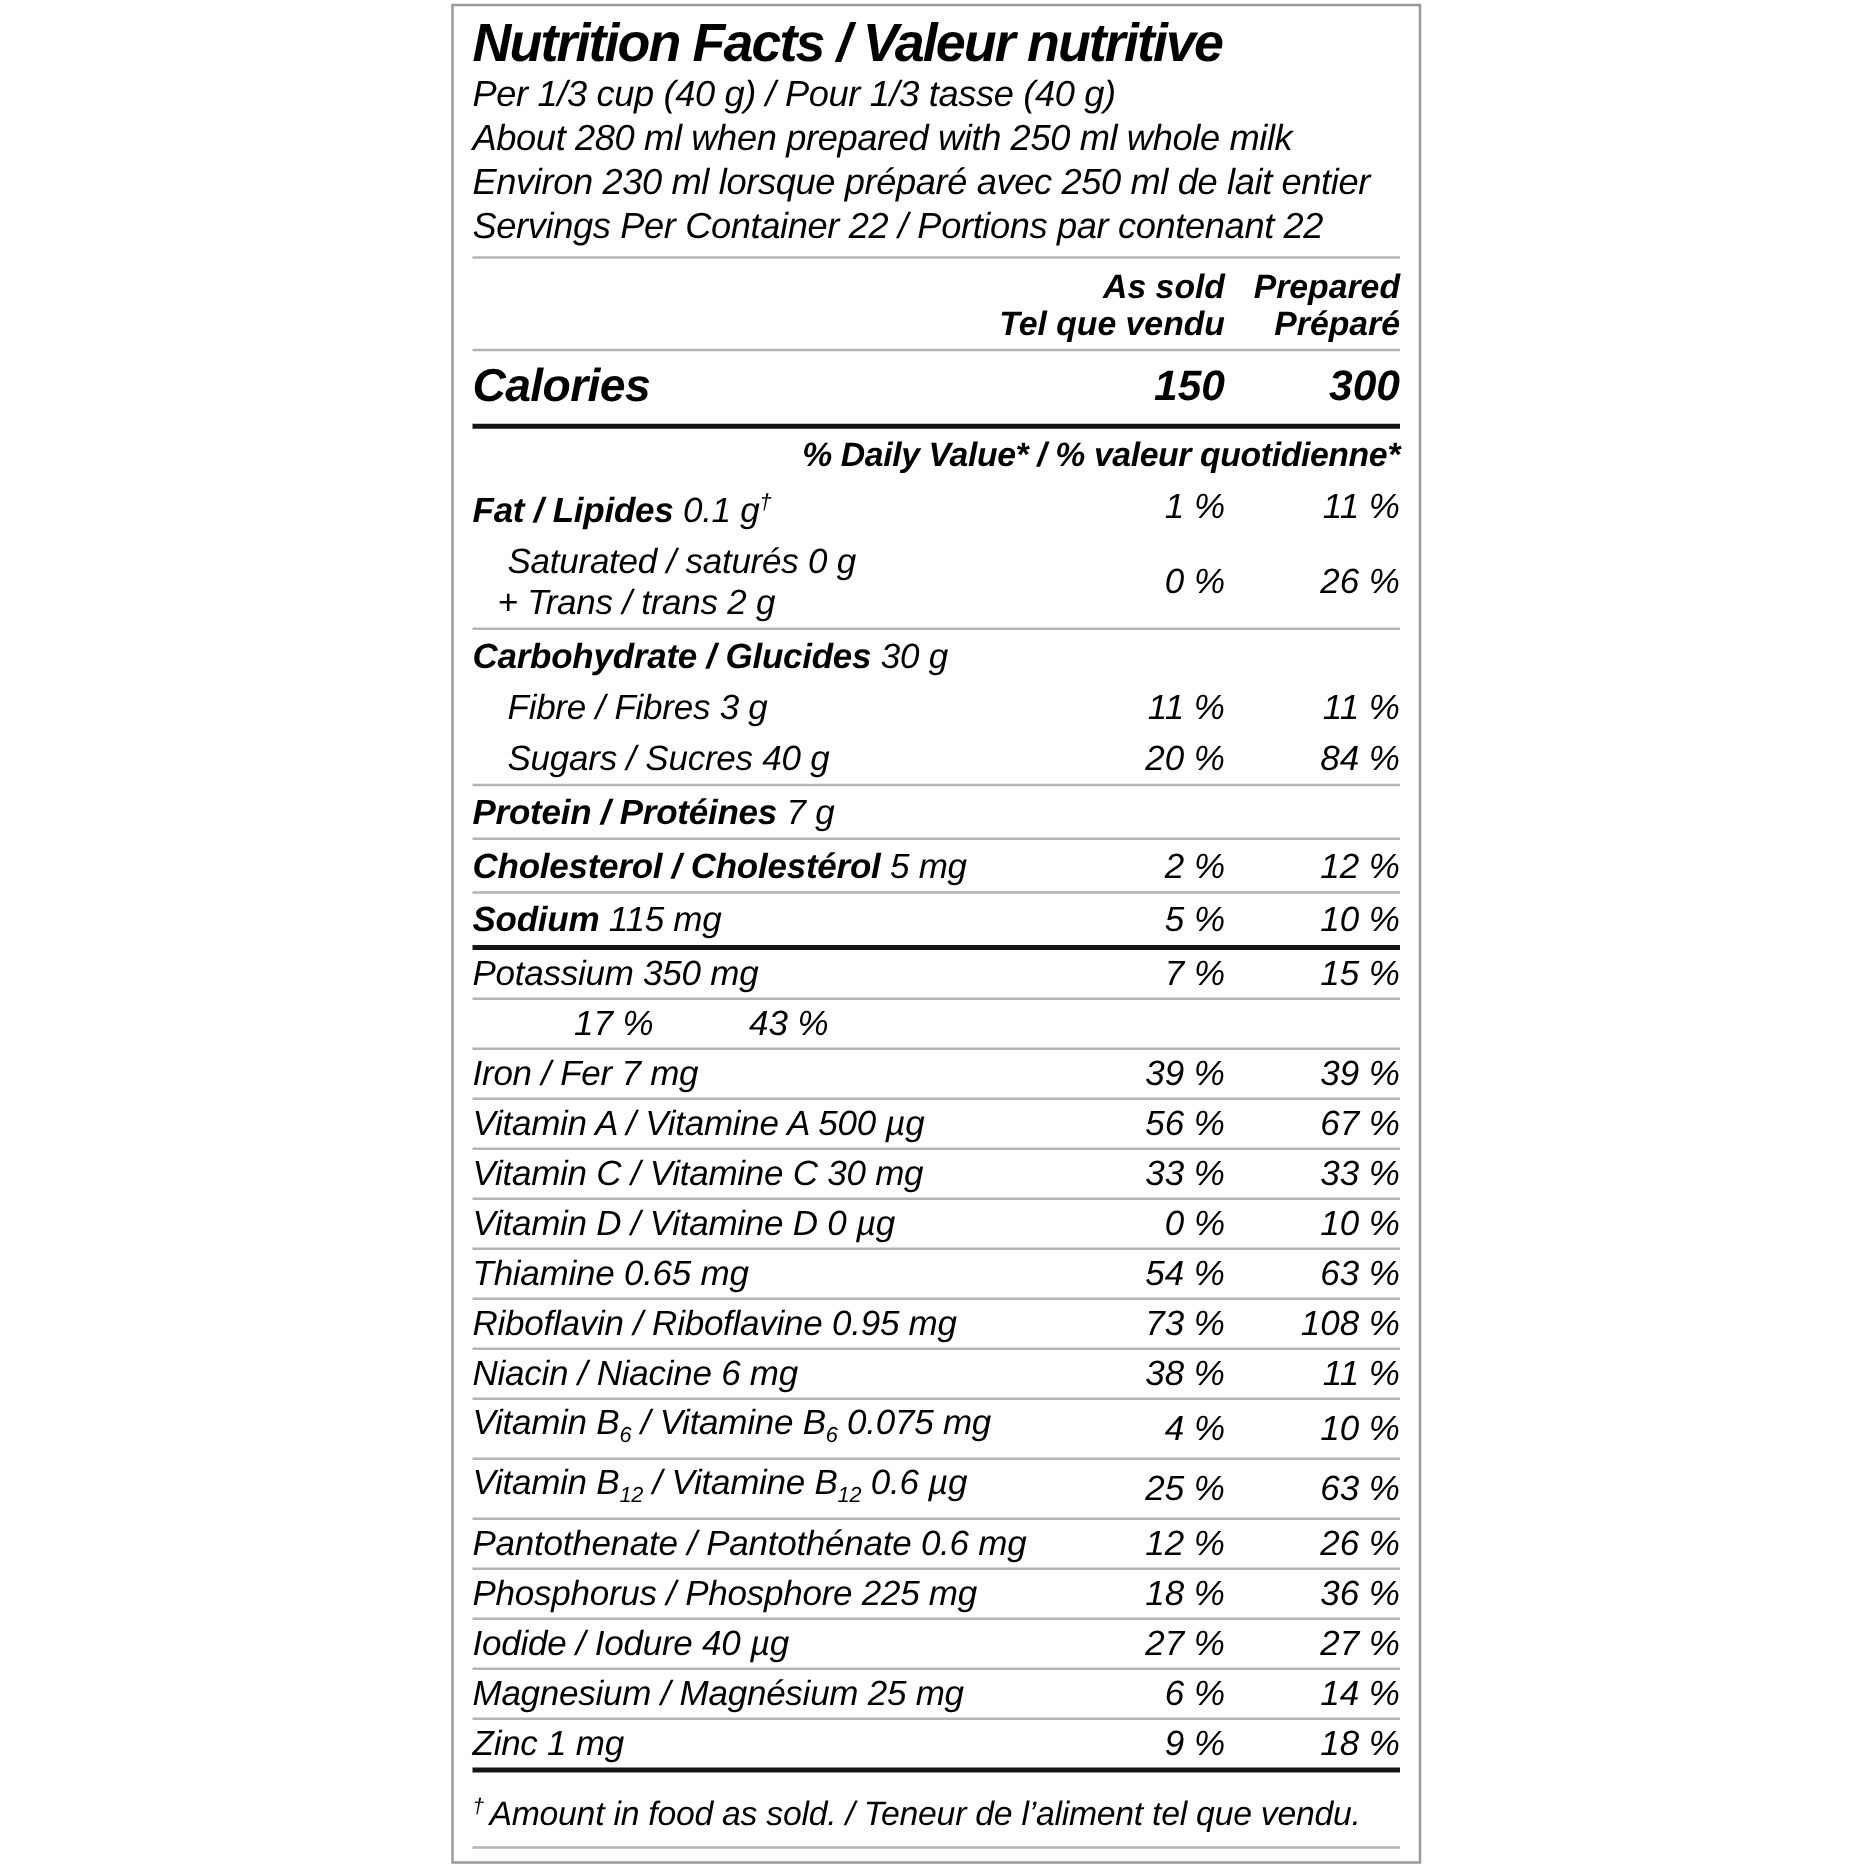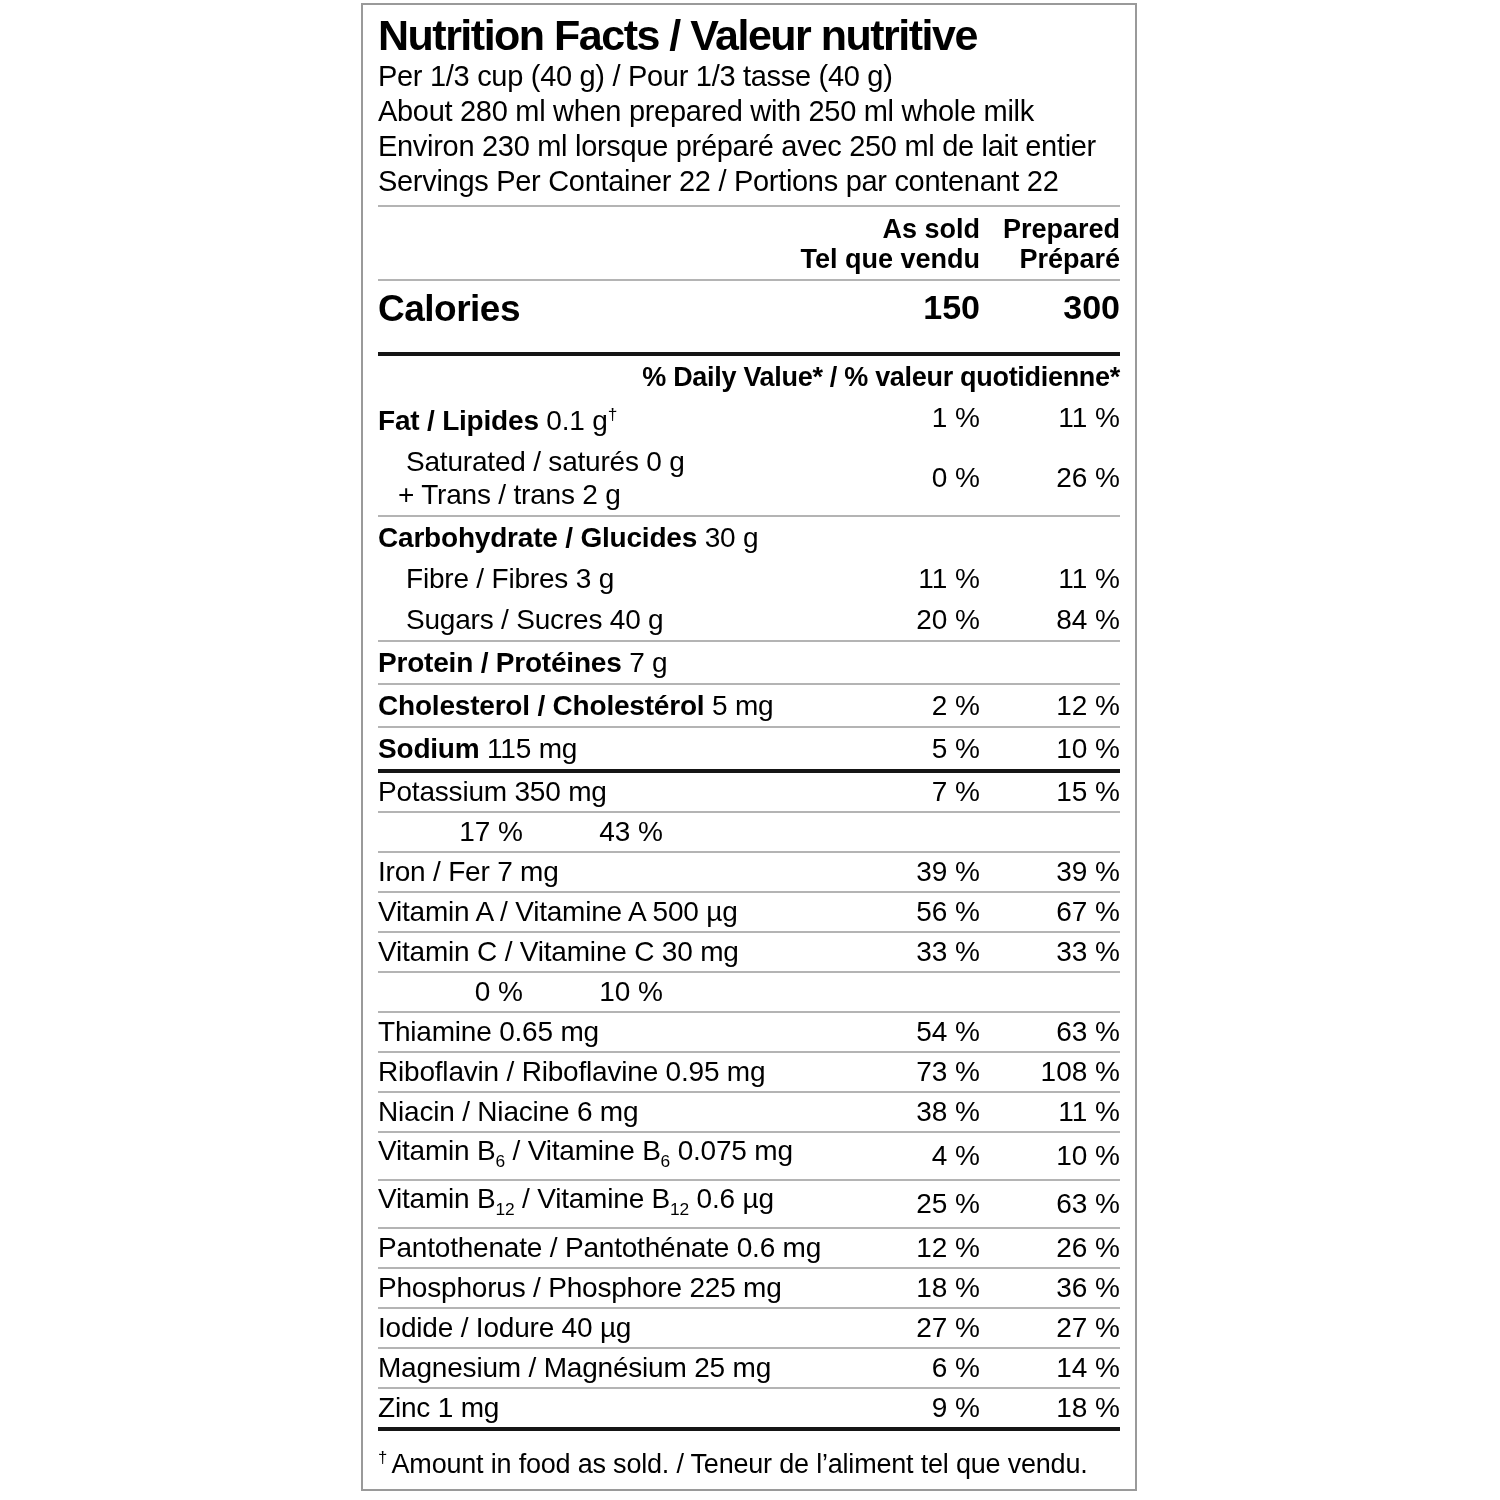--- a/index.html
+++ b/index.html
@@ -9,34 +9,35 @@
     font-family:"Liberation Sans", sans-serif;
     color:#000000;
   }
   .nf-label {
     position:absolute; left:361px; top:3px;
     width:776px; height:1488px;
     background:#ffffff;
     border:2px solid #9a9a9a;
     padding:0 15px;
     overflow:hidden;
+    font-style:italic;
   }
   .nf-title {
     font-size:43px; font-weight:bold; letter-spacing:-1.5px;
     line-height:1.12; margin-top:6px; white-space:nowrap;
   }
   .nf-serving-line { font-size:29px; line-height:35px; letter-spacing:-0.3px; }
   .rule-thin  { border-top:2px solid #b4b4b4; }
   .rule-thick { border-top:4px solid #151515; }
   .cols-header { display:flex; align-items:flex-end; padding:7px 0 5px 0; }
   .cols-header .spacer { flex:1; }
   .col-head { font-weight:bold; font-size:27px; line-height:30px; text-align:right; }
   .col-head.w1 { width:240px; }
   .col-head.w2 { width:140px; }
-  .calories-row { display:flex; padding:7px 0 22px 0; }
+  .calories-row { display:flex; align-items:center; padding:7px 0 9px 0; }
   .calories-row .lbl { flex:1; font-size:37px; font-weight:bold; letter-spacing:-0.5px; }
   .calories-row .val { font-size:34px; font-weight:bold; text-align:right; }
   .calories-row .v1 { width:145px; }
   .calories-row .v2 { width:140px; }
   .dv-header { text-align:right; font-weight:bold; font-size:27px; line-height:30px; padding:6px 0 2px 0; letter-spacing:-0.3px; }
   .row { display:flex; align-items:center; padding:4px 0; }
   .row .lbl { flex:1; font-size:28px; line-height:33px; letter-spacing:-0.2px; }
   .row .lbl b { letter-spacing:-0.2px; }
   .row.micro .lbl { line-height:30px; }
   .row.micro { padding:3px 0; }
@@ -164,20 +165,21 @@
         <div class="val v2">67 %</div>
       </div>
       <div class="rule-thin"></div>
       <div class="row micro">
         <div class="lbl">Vitamin C / Vitamine C 30 mg</div>
         <div class="val v1">33 %</div>
         <div class="val v2">33 %</div>
       </div>
       <div class="rule-thin"></div>
       <div class="row micro">
+        <div class="lbl">Vitamin D / Vitamine D 0 µg</div>
         <div class="val v1">0 %</div>
         <div class="val v2">10 %</div>
       </div>
       <div class="rule-thin"></div>
       <div class="row micro">
         <div class="lbl">Thiamine 0.65 mg</div>
         <div class="val v1">54 %</div>
         <div class="val v2">63 %</div>
       </div>
       <div class="rule-thin"></div>

